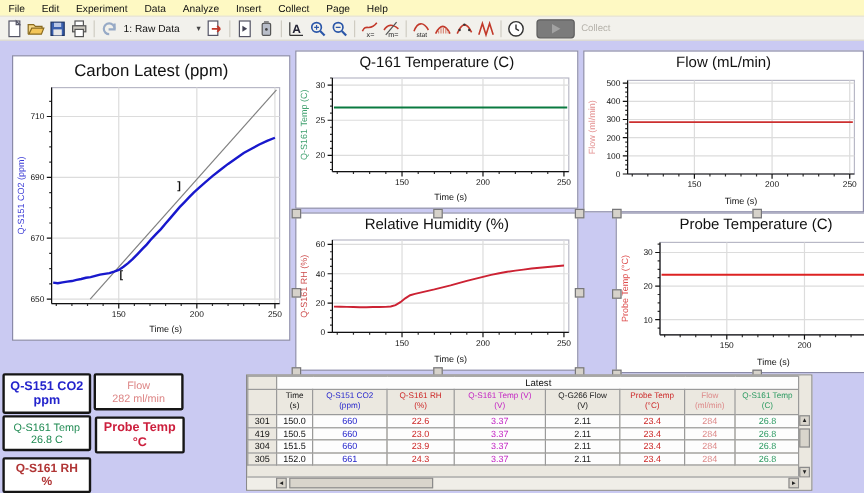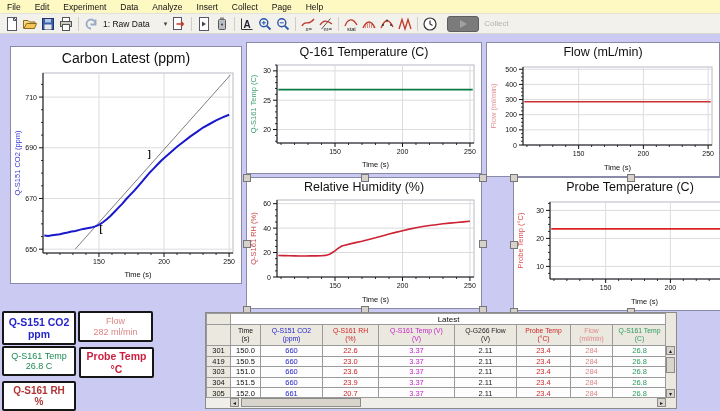--- a/index.html
+++ b/index.html
@@ -573,46 +573,35 @@
             <td style="color:#111111">150.5</td>
             <td style="color:#2424cc">660</td>
             <td style="color:#cc2626">23.0</td>
             <td style="color:#c324c3">3.37</td>
             <td style="color:#222222">2.11</td>
             <td style="color:#cc2626">23.4</td>
             <td style="color:#dd8989">284</td>
             <td style="color:#2a9a60">26.8</td>
           </tr>
           <tr>
-            <th class="gutter">303</th>
-            <td style="color:#111111">151.0</td>
-            <td style="color:#2424cc">660</td>
-            <td style="color:#cc2626">23.6</td>
-            <td style="color:#c324c3">3.37</td>
-            <td style="color:#222222">2.11</td>
-            <td style="color:#cc2626">23.4</td>
-            <td style="color:#dd8989">284</td>
-            <td style="color:#2a9a60">26.8</td>
-          </tr>
-          <tr>
             <th class="gutter">304</th>
             <td style="color:#111111">151.5</td>
             <td style="color:#2424cc">660</td>
             <td style="color:#cc2626">23.9</td>
             <td style="color:#c324c3">3.37</td>
             <td style="color:#222222">2.11</td>
             <td style="color:#cc2626">23.4</td>
             <td style="color:#dd8989">284</td>
             <td style="color:#2a9a60">26.8</td>
           </tr>
           <tr>
             <th class="gutter">305</th>
             <td style="color:#111111">152.0</td>
             <td style="color:#2424cc">661</td>
-            <td style="color:#cc2626">20.7</td>
+            <td style="color:#cc2626">24.3</td>
             <td style="color:#c324c3">3.37</td>
             <td style="color:#222222">2.11</td>
             <td style="color:#cc2626">23.4</td>
             <td style="color:#dd8989">284</td>
             <td style="color:#2a9a60">26.8</td>
           </tr>
         </tbody>
       </table>
       <div class="vscroll">
         <div class="scr-btn" style="left:0;top:33px">▴</div>

